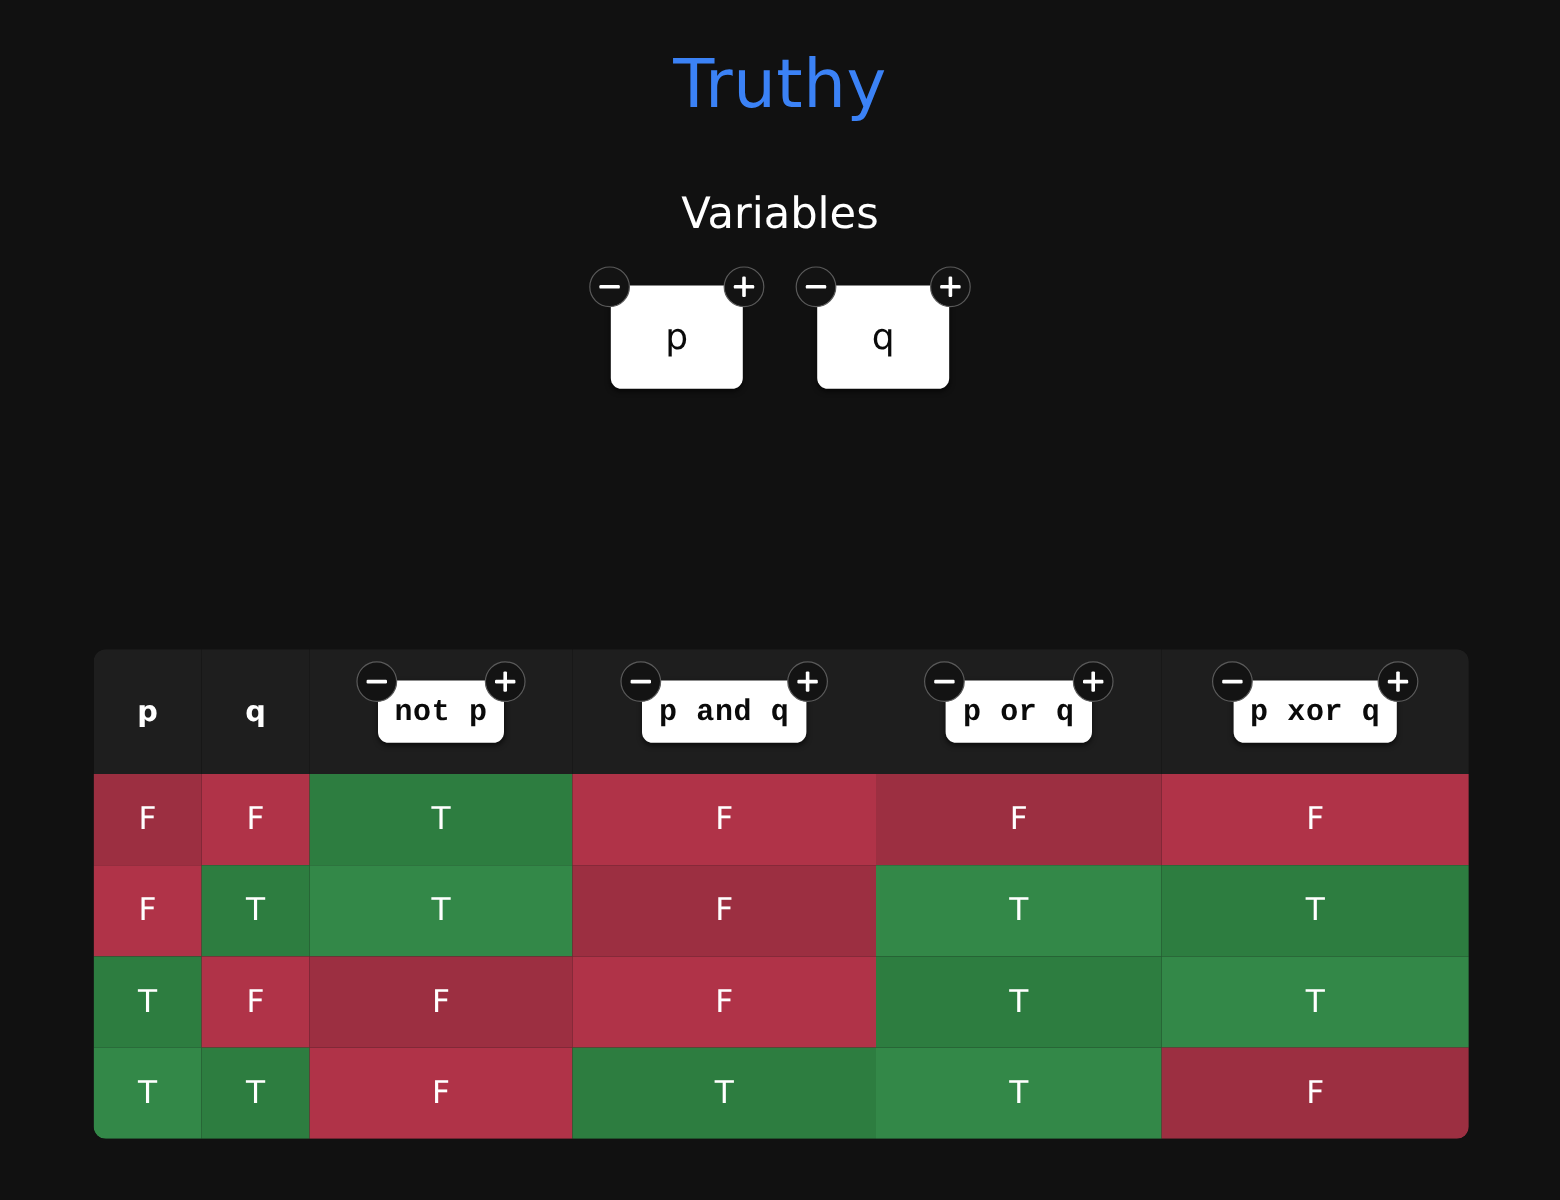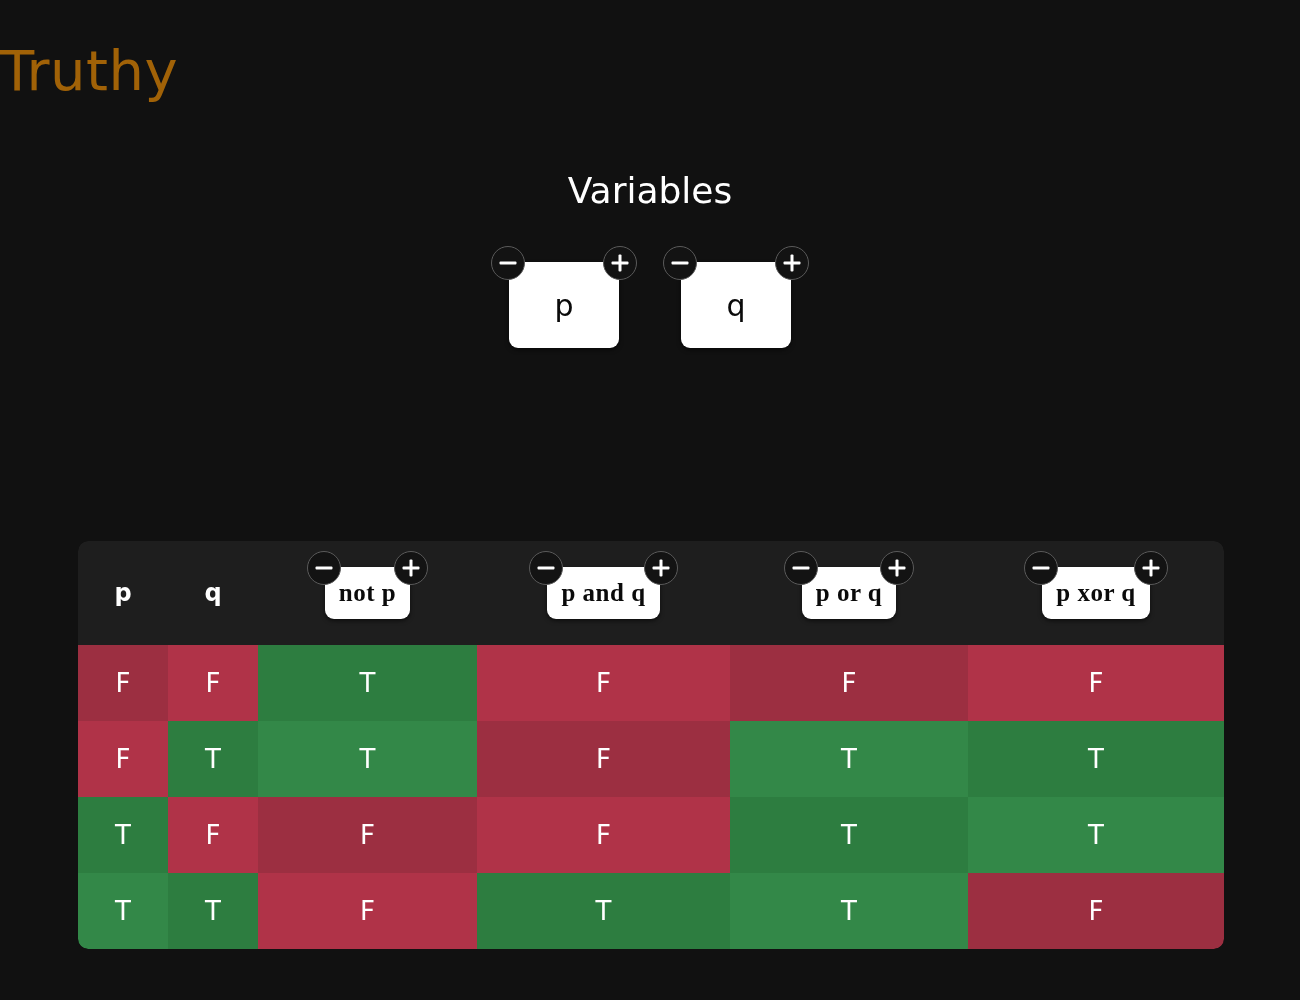--- a/index.html
+++ b/index.html
@@ -17,34 +17,35 @@
 
   .page {
     width: 1300px;
     height: 1000px;
     position: relative;
     box-sizing: border-box;
   }
 
   
   .app-title {
+    text-align: center;
     font-size: 56px;
     font-weight: 400;
     letter-spacing: 0.5px;
-    color: #a16207;
+    color: #3b82f6;
     margin: 0;
     padding-top: 40px;
     line-height: 1.1;
   }
   .section-title {
     text-align: center;
     font-size: 36px;
     font-weight: 400;
     color: #ffffff;
-    margin: 12px;
+    margin: 0;
     line-height: 1.1;
   }
   .section-title.variables { padding-top: 57px; }
   .section-title.table-title { padding-top: 50px; }
 
   
   .chip-wrap {
     position: relative;
     display: inline-block;
   }
@@ -63,21 +64,21 @@
   .chip.var-chip {
     width: 110px;
     height: 86px;
     font-size: 30px;
     font-family: "DejaVu Sans", "Liberation Sans", sans-serif;
   }
   .chip.expr-chip {
     height: 52px;
     padding: 0 14px;
     font-size: 25px;
-    font-family: Liberation Serif, serif;
+    font-family: Liberation Mono, monospace;
     letter-spacing: 0.5px;
     white-space: nowrap;
   }
 
   
   .circ-btn {
     position: absolute;
     width: 34px;
     height: 34px;
     border-radius: 50%;

